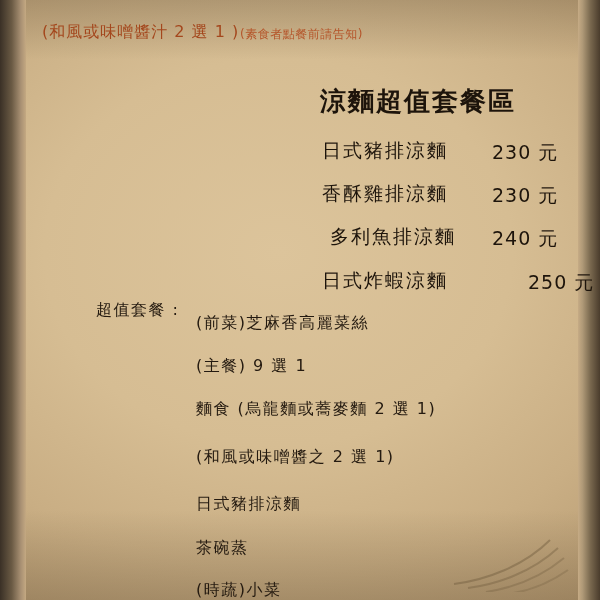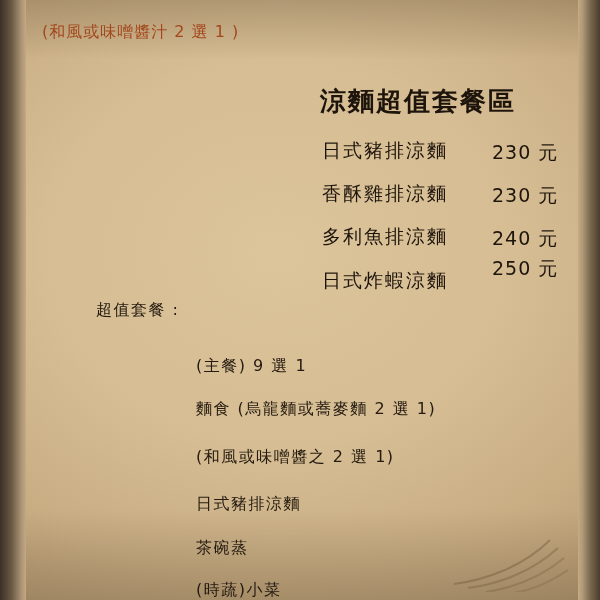--- a/index.html
+++ b/index.html
@@ -150,38 +150,40 @@
   <div class="paper"></div>
   <div class="paper-shade-top"></div>
   <div class="paper-shade-bottom"></div>
   <div class="edge-left"></div>
   <div class="edge-right2"></div>
 
   <div class="content">
 
     <div class="line top-orange">(和風或味噌醬汁 2 選 1 )</div>
 
+    <div class="line top-orange-note">(素食者點餐前請告知)</div>
 
 
     <div class="line item-name" style="top:138px;">日式豬排涼麵</div>
 
     <div class="line heading">涼麵超值套餐區</div>
     <div class="line item-price" style="top:140px;">230 元</div>
 
     <div class="line item-name" style="top:181px;">香酥雞排涼麵</div>
     <div class="line item-price" style="top:183px;">230 元</div>
 
-    <div class="line item-name" style="top:224px;">多利魚排涼麵</div>
+    <div class="line item-name" style="top:224px;margin-left:8px;">多利魚排涼麵</div>
     <div class="line item-price" style="top:226px;">240 元</div>
 
     <div class="line item-name" style="top:268px;">日式炸蝦涼麵</div>
-    <div class="line item-price" style="top:256px;">250 元</div>
+    <div class="line item-price" style="top:270px;margin-left:36px;">250 元</div>
 
     <div class="line set-label" style="top:300px;">超值套餐 :</div>
 
+    <div class="line set-line" style="top:313px;">(前菜)芝麻香高麗菜絲</div>
     <div class="line set-line" style="top:356px;">(主餐)  9 選 1</div>
     <div class="line set-line" style="top:399px;">麵食 (烏龍麵或蕎麥麵 2 選 1)</div>
     <div class="line set-line" style="top:447px;">(和風或味噌醬之 2 選 1)</div>
     <div class="line set-line" style="top:494px;">日式豬排涼麵</div>
     <div class="line set-line" style="top:538px;">茶碗蒸</div>
     <div class="line set-line" style="top:580px;">(時蔬)小菜</div>
 
   </div>
 
   <svg class="swoosh" viewBox="0 0 130 70">

